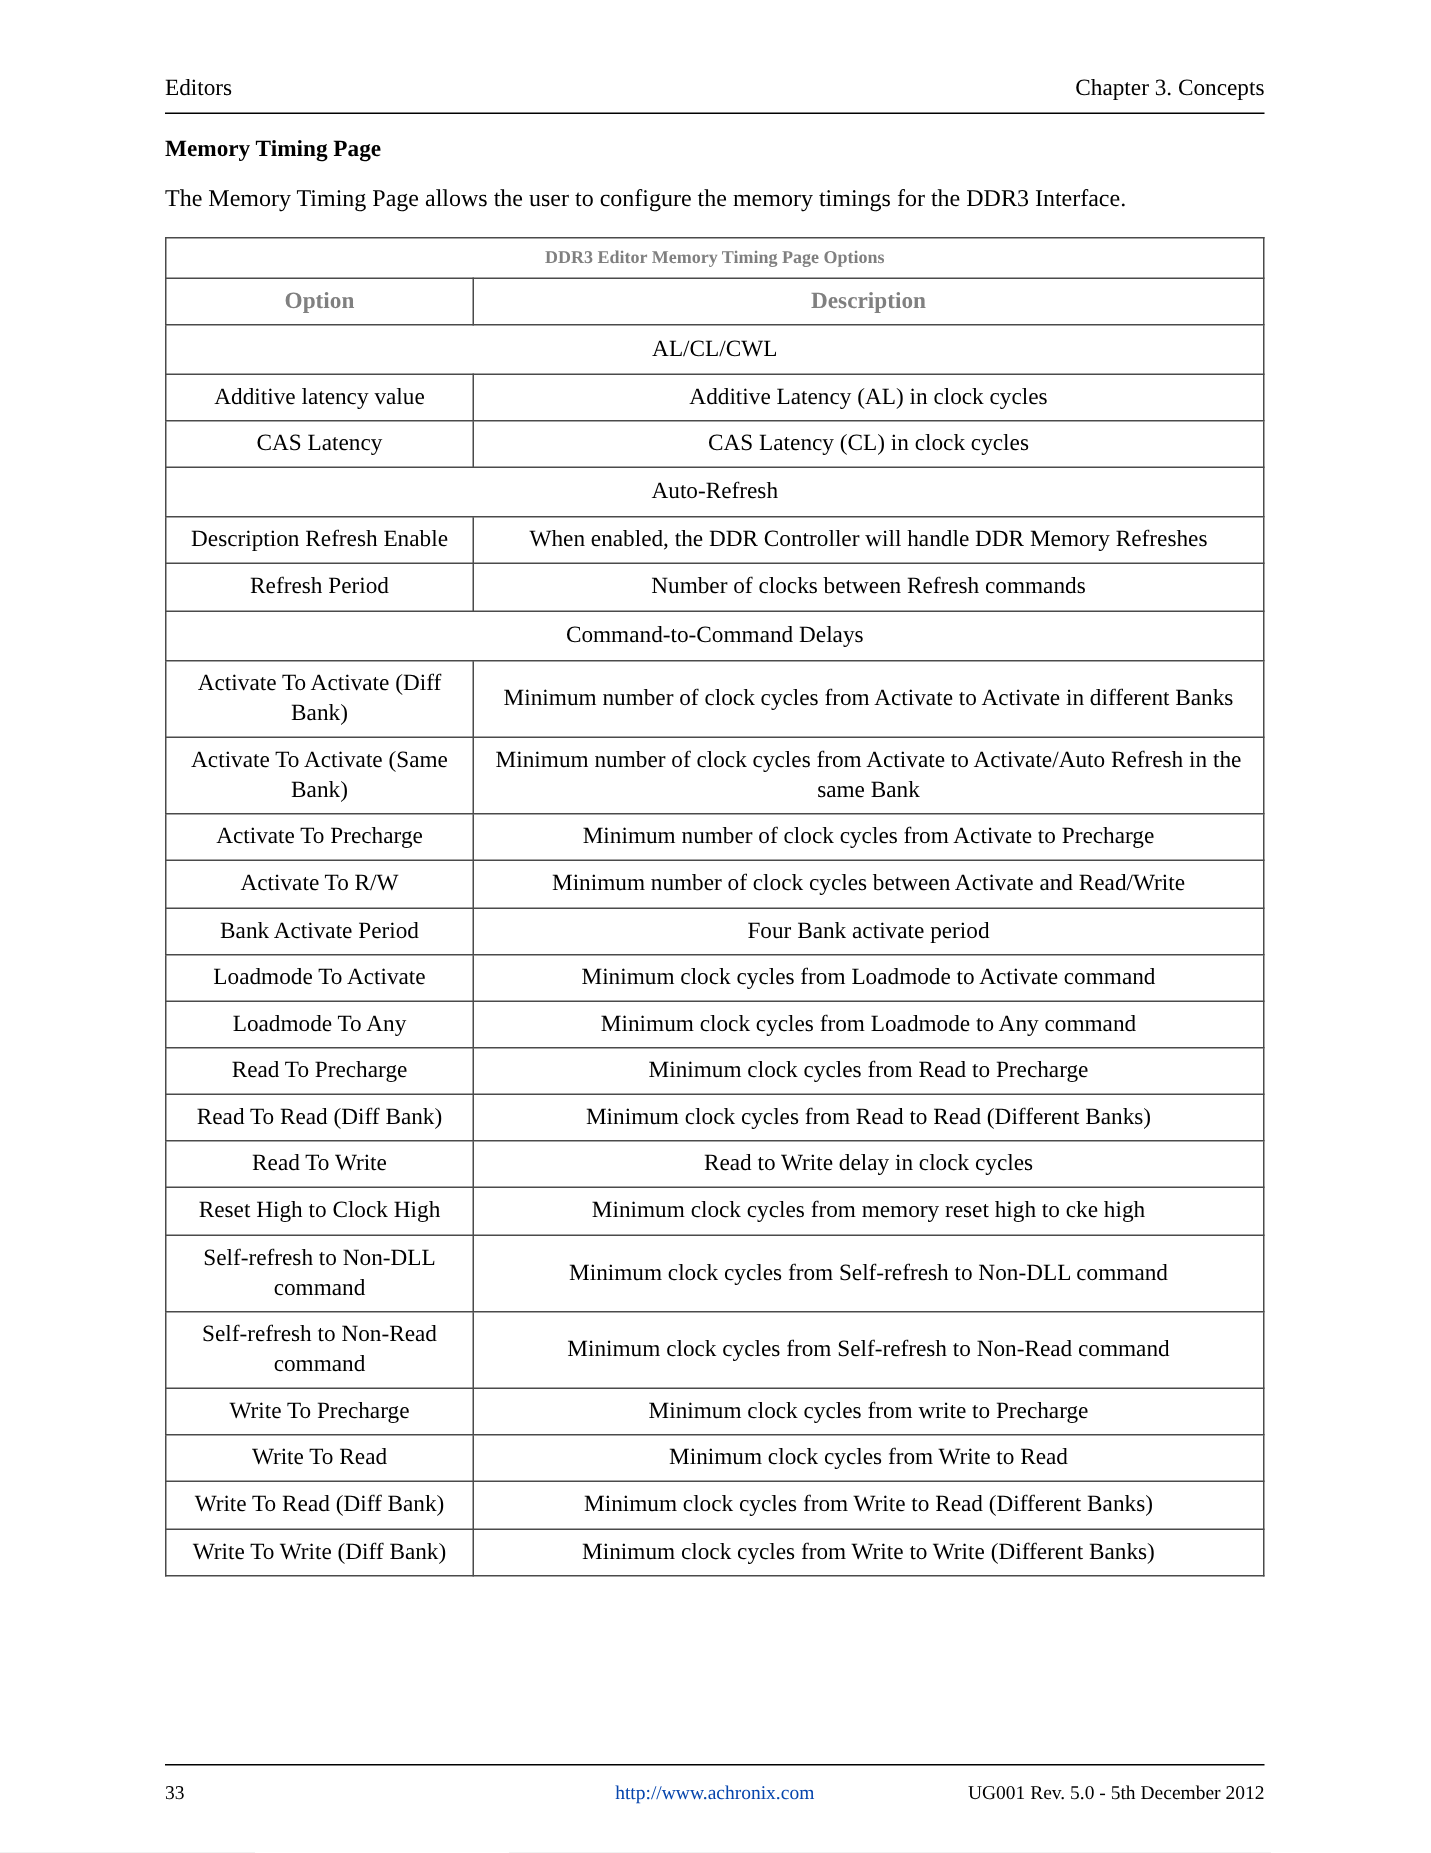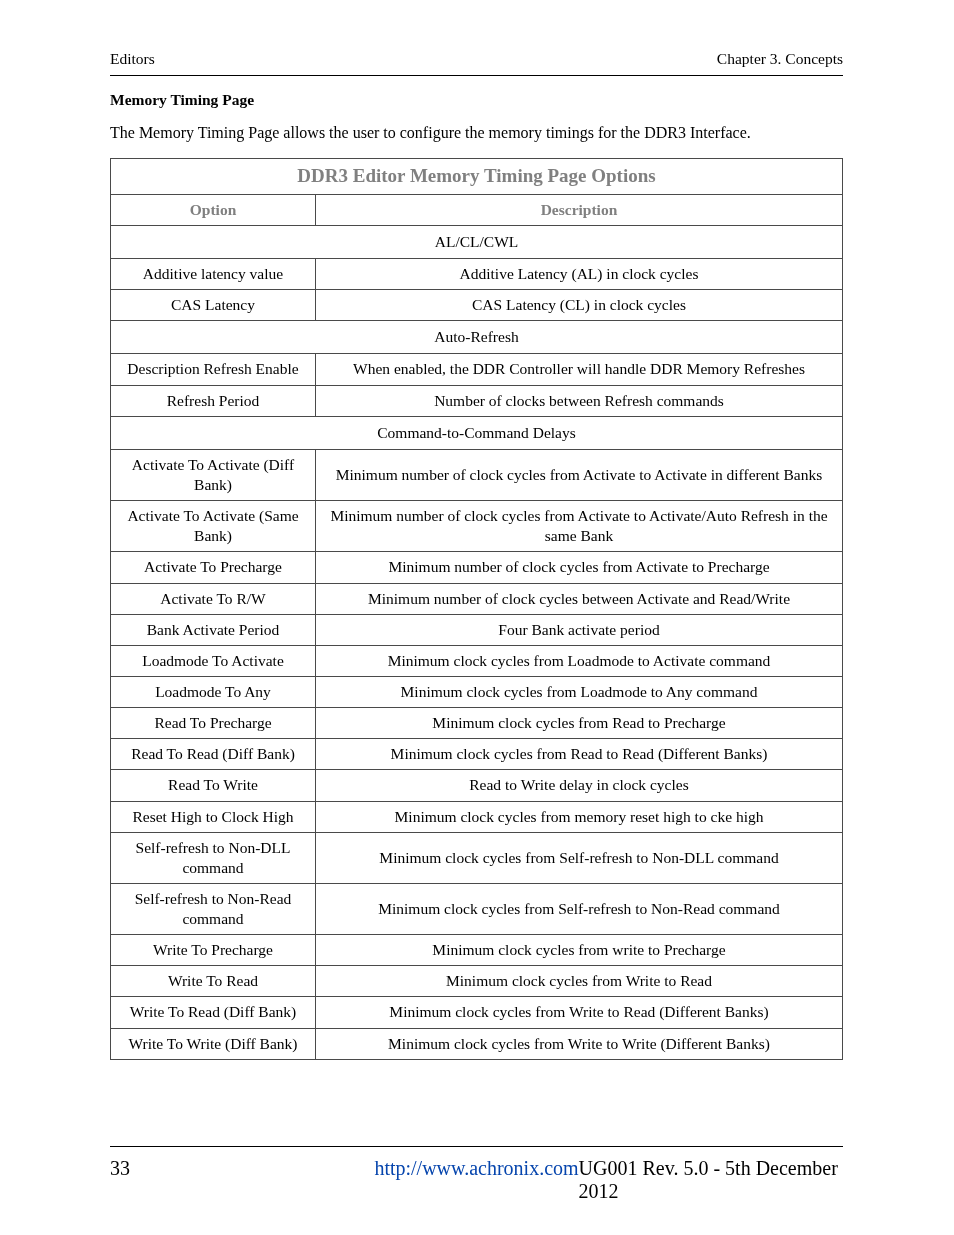--- a/index.html
+++ b/index.html
@@ -41,41 +41,41 @@
   table.options-table td {
     border: 1px solid #4a4a4a;
     padding: 5px 10px;
     vertical-align: middle;
     text-align: center;
   }
   .table-title {
     text-align: center !important;
     color: #808080;
     font-weight: bold;
-    font-size: 19px;
+    font-size: 12px;
     padding: 6px 10px;
   }
   .col-headers th {
     color: #808080;
     font-weight: bold;
   }
   .col-option { width: 205px; }
   tr.section-row td {
     font-weight: normal;
     padding: 6px 24px;
   }
   .page-footer {
     position: absolute;
     left: 110px;
     right: 111px;
     bottom: 32px;
     display: grid;
     grid-template-columns: 1fr auto 1fr;
     align-items: baseline;
-    font-size: 20px;
+    font-size: 13px;
     border-top: 1px solid #000000;
     padding-top: 10px;
   }
   .page-footer .footer-left { justify-self: start; }
   .page-footer .footer-center { justify-self: center; }
   .page-footer .footer-right { justify-self: end; }
   a.footer-link {
     color: #0645ad;
     text-decoration: none;
     cursor: pointer;

